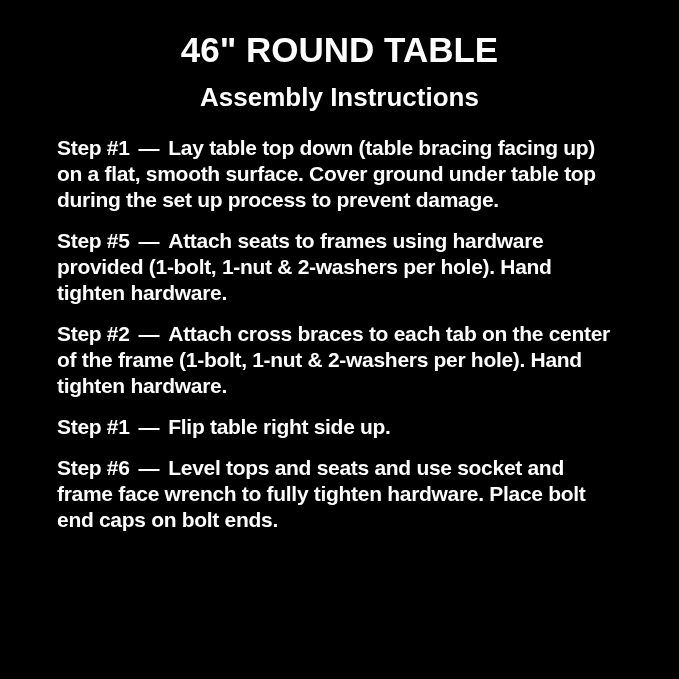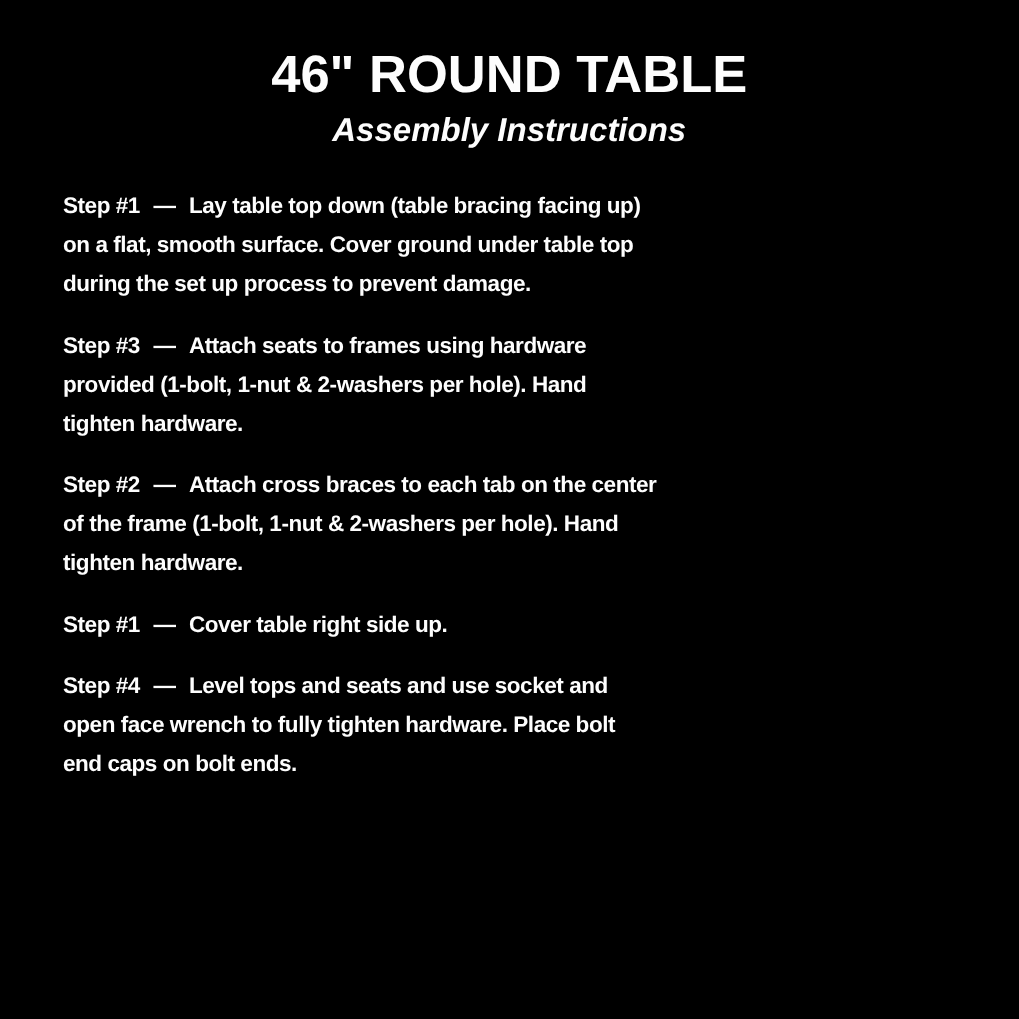--- a/index.html
+++ b/index.html
@@ -22,60 +22,59 @@
     text-align: center;
     padding-top: 30px;
   }
   .title {
     font-size: 35px;
     line-height: 40px;
     letter-spacing: 0px;
     margin: 0;
   }
   .subtitle {
-    font-size: 22px;
+    font-size: 26px;
     line-height: 34px;
-    margin: 0 0 0 0;
-    font-style: italic;
+    margin: 10px 0 0 0;
   }
   .instructions {
     padding: 21px 26px 0 42px;
   }
   .step {
-    font-size: 15px;
+    font-size: 21px;
     line-height: 26px;
     letter-spacing: -0.3px;
-    margin: 0 0 15px 0;
+    margin: 0 0 15px 15px;
     white-space: pre-wrap;
   }
   .step .sep {
     margin: 0 9px;
   }
 </style>
 </head>
 <body>
 
 <div class="page">
   <div class="header">
     <h1 class="title">46" ROUND TABLE</h1>
     <h2 class="subtitle">Assembly Instructions</h2>
   </div>
   <div class="instructions">
   <p class="step"><span class="label">Step #1</span><span class="sep">—</span><span class="text">Lay table top down (table bracing facing up)
 on a flat, smooth surface. Cover ground under table top
 during the set up process to prevent damage.</span></p>
 
 
-  <p class="step"><span class="label">Step #3</span><span class="sep">—</span><span class="text">Attach seats to frames using hardware
+  <p class="step"><span class="label">Step #5</span><span class="sep">—</span><span class="text">Attach seats to frames using hardware
 provided (1-bolt, 1-nut &amp; 2-washers per hole). Hand
 tighten hardware.</span></p>
 
   <p class="step"><span class="label">Step #2</span><span class="sep">—</span><span class="text">Attach cross braces to each tab on the center
 of the frame (1-bolt, 1-nut &amp; 2-washers per hole). Hand
 tighten hardware.</span></p>
 
-  <p class="step"><span class="label">Step #1</span><span class="sep">—</span><span class="text">Cover table right side up.</span></p>
+  <p class="step"><span class="label">Step #1</span><span class="sep">—</span><span class="text">Flip table right side up.</span></p>
 
-  <p class="step"><span class="label">Step #4</span><span class="sep">—</span><span class="text">Level tops and seats and use socket and
-open face wrench to fully tighten hardware. Place bolt
+  <p class="step"><span class="label">Step #6</span><span class="sep">—</span><span class="text">Level tops and seats and use socket and
+frame face wrench to fully tighten hardware. Place bolt
 end caps on bolt ends.</span></p>
 </div>
 </div>
 
 </body></html>

